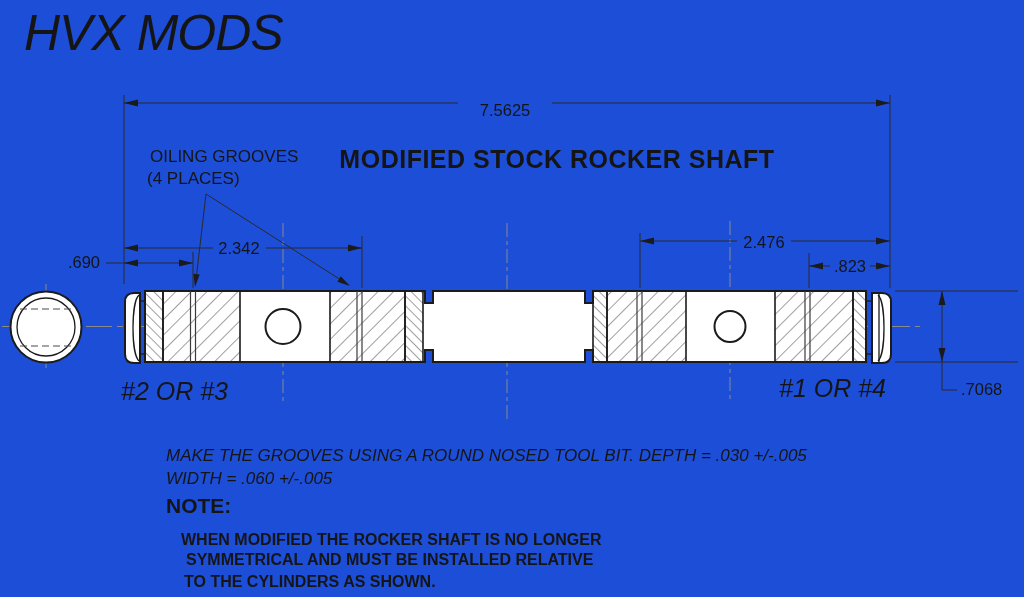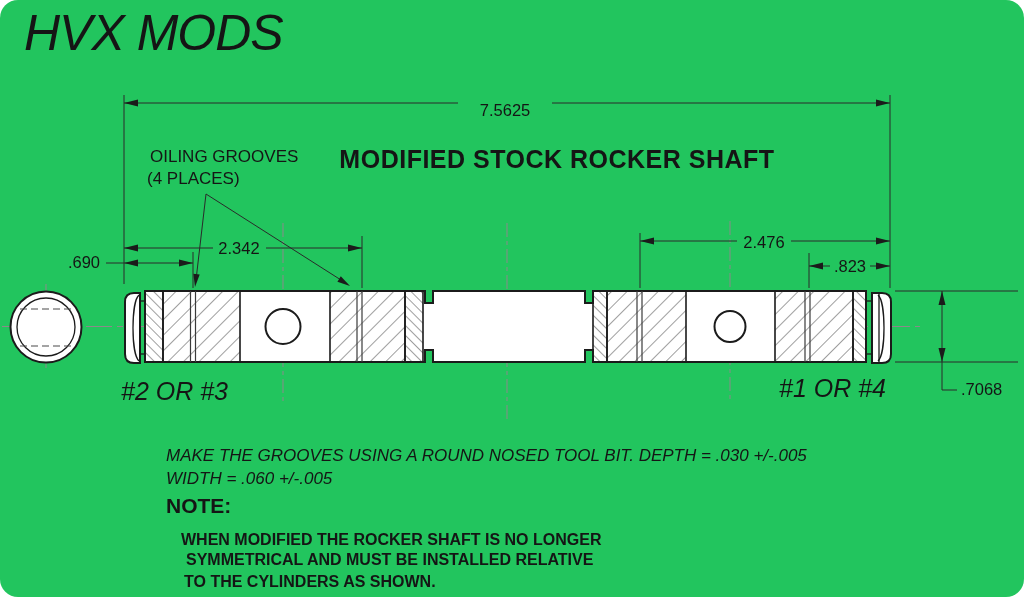--- a/index.html
+++ b/index.html
@@ -1,22 +1,21 @@
 <!DOCTYPE html>
 <html><head>
 <meta charset="utf-8">
 <style>
   html,body{margin:0;padding:0;background:#ffffff;}
   .page{
     position:relative;
     width:1024px;height:597px;
-    background:#22c55e;
+    background:#1d4ed8;
     font-family:"Liberation Sans",sans-serif;
     overflow:hidden;
-    border-radius:18px;
   }
   svg text{fill:#151515;}
   .t-dim{font-size:16.5px;}
   .t-callout{font-size:17px;}
   .t-heading{font-size:25px;font-weight:bold;letter-spacing:.5px;}
   .t-endlabel{font-size:25px;font-style:italic;}
   .t-title{font-size:50px;font-style:italic;letter-spacing:-1px;}
   .t-note-it{font-size:17px;font-style:italic;}
   .t-note-label{font-size:21px;font-weight:bold;}
   .t-note-bold{font-size:16px;font-weight:bold;}

